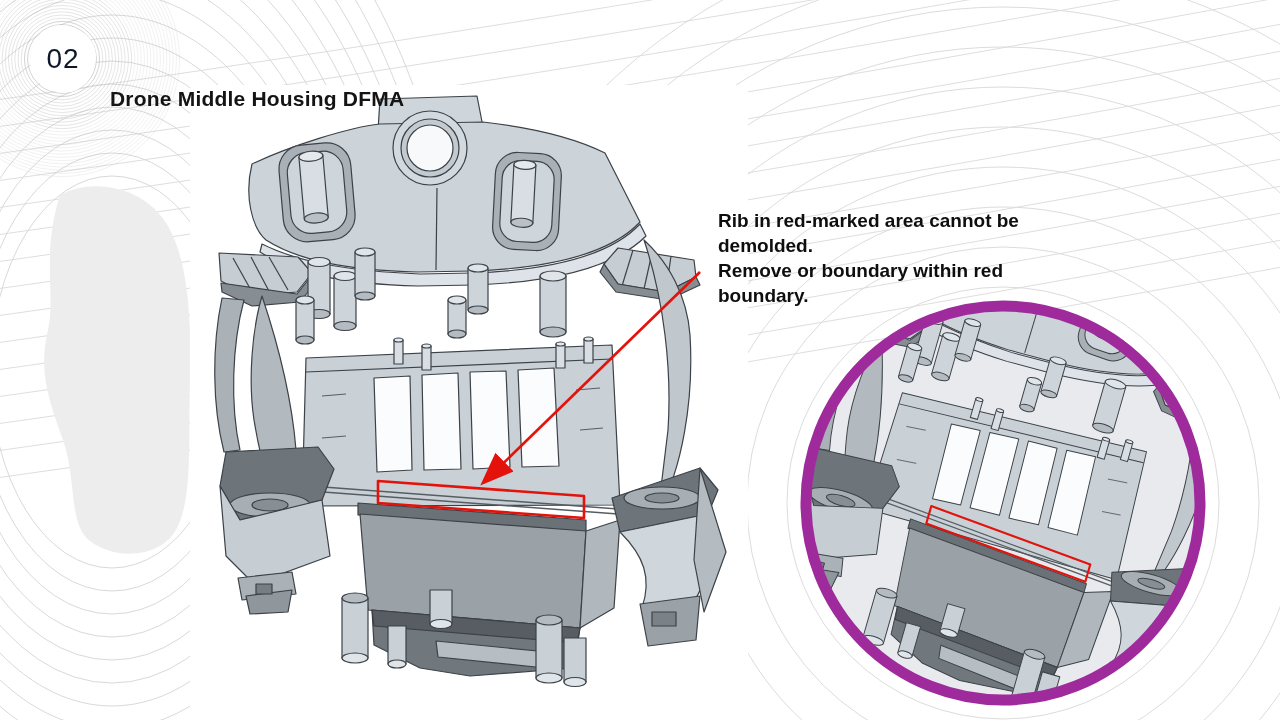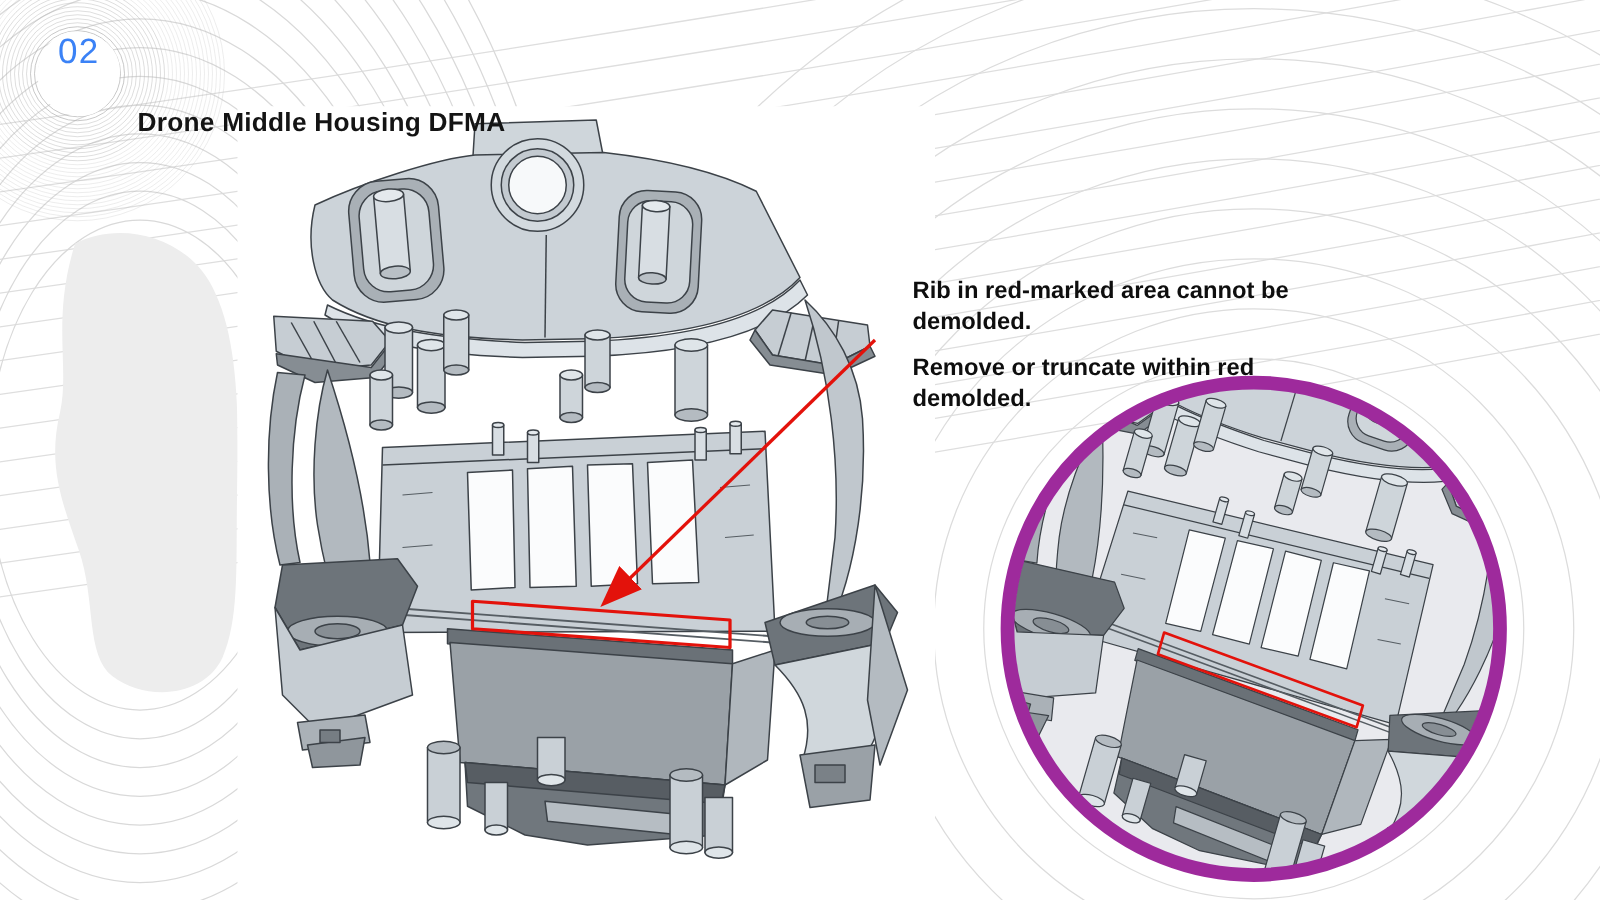--- a/index.html
+++ b/index.html
@@ -11,32 +11,32 @@
     --title-black:#141414;
   }
   *{margin:0;padding:0;box-sizing:border-box;}
   html,body{width:1280px;height:720px;overflow:hidden;background:#ffffff;
     font-family:"Liberation Sans", sans-serif;}
   .stage{position:relative;width:1280px;height:720px;background:#ffffff;}
   svg.scene{position:absolute;left:0;top:0;}
   .badge{
     position:absolute;left:30px;top:25px;width:66px;height:68px;
     background:#ffffff;border-radius:46% 54% 48% 52% / 52% 46% 54% 48%;
-    display:flex;justify-content:center;
-    font-size:28px;color:#3b82f6;letter-spacing:1px;z-index:5;
+    display:flex;align-items:center;justify-content:center;
+    font-size:28px;color:#0f172a;letter-spacing:1px;z-index:5;
   }
   .slide-title{
     position:absolute;left:110px;top:44px;font-size:21px;font-weight:bold;
     color:var(--title-black);z-index:5;white-space:nowrap;letter-spacing:.2px;margin-top:43px;
   }
   .annotation{
     position:absolute;left:718px;top:208px;width:338px;z-index:6;
     font-size:19px;font-weight:bold;color:#0e0e0e;line-height:25px;
   }
-  .annotation p{margin:12px;}
+  .annotation p{margin:0;}
   .thin{stroke-width:1;}
   .red-stroke{stroke:var(--highlight-red);}
   .red-fill{fill:var(--highlight-red);}
   .purple-ring{stroke:var(--inset-ring-purple);}
 </style>
 </head>
 <body>
 
 <div class="stage">
 
@@ -303,16 +303,16 @@
   </g>
 </svg>
 
 <div class="badge">
   <span>02</span>
 </div>
 <div class="slide-title">Drone Middle Housing DFMA</div>
 
 <div class="annotation">
   <p>Rib in red-marked area cannot be demolded.</p>
-  <p>Remove or truncate within red demolded.</p>
+  <p>Remove or boundary within red boundary.</p>
 </div>
 
 </div>
 
 </body></html>

